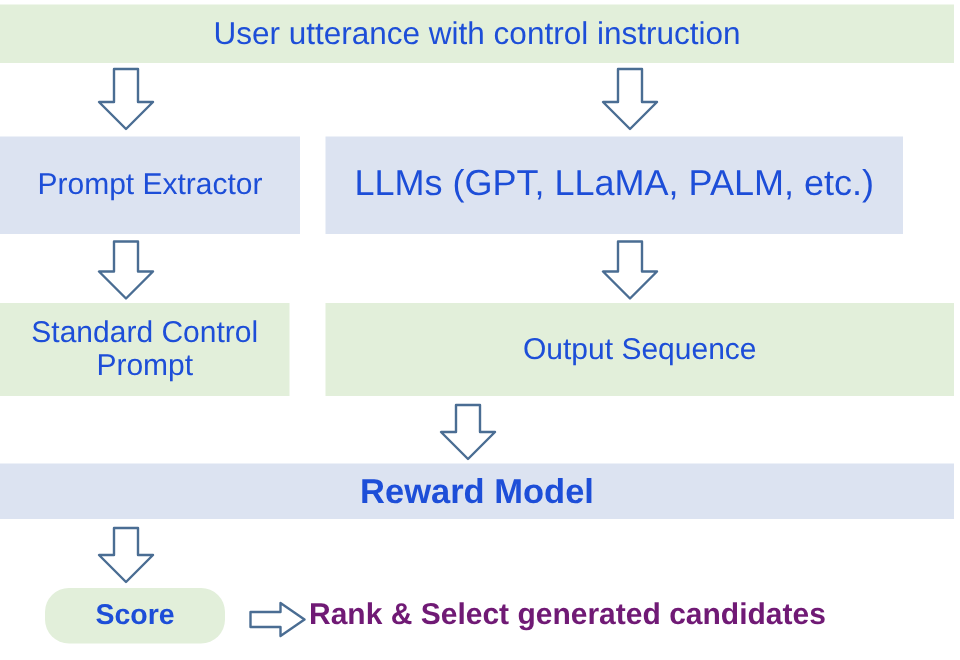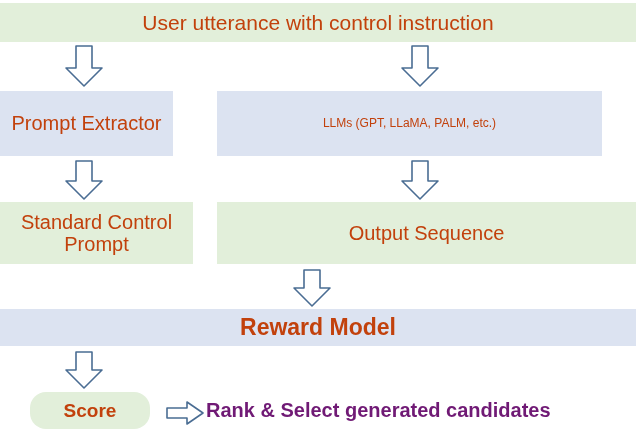--- a/index.html
+++ b/index.html
@@ -20,39 +20,39 @@
     inset: 0;
     width: 640px;
     height: 440px;
   }
   .box {
     position: absolute;
     display: flex;
     align-items: center;
     justify-content: center;
     text-align: center;
-    color: #c2410c;
+    color: #1d4ed8;
     line-height: 1.12;
     box-sizing: border-box;
   }
   .green { background: #e2efda; }
   .blue  { background: #dce3f1; }
 
   
   #node-user-utterance {
     left: 0px;  top: 3px;   width: 636px; height: 39px;
     font-size: 21px;
   }
   #node-prompt-extractor {
-    left: 0px;  top: 91px;  width: 173px; height: 65px;
+    left: 0px;  top: 91px;  width: 200px; height: 65px;
     font-size: 20px;
   }
   #node-llms {
     left: 217px; top: 91px; width: 385px; height: 65px;
-    font-size: 12px;
+    font-size: 24px;
   }
   #node-standard-control-prompt {
     left: 0px;  top: 202px; width: 193px; height: 62px;
     font-size: 20px;
     padding: 16px 6px;
   }
   #node-output-sequence {
     left: 217px; top: 202px; width: 419px; height: 62px;
     font-size: 20px;
   }

